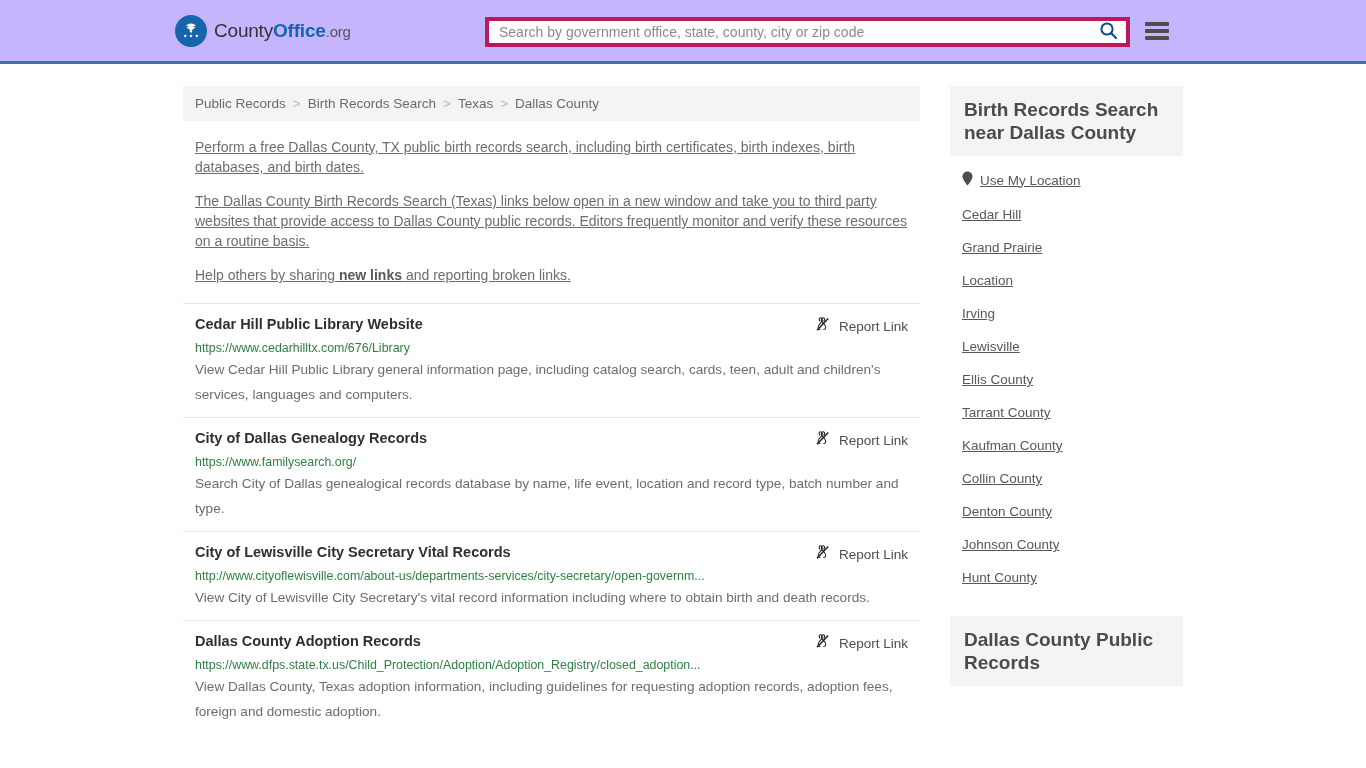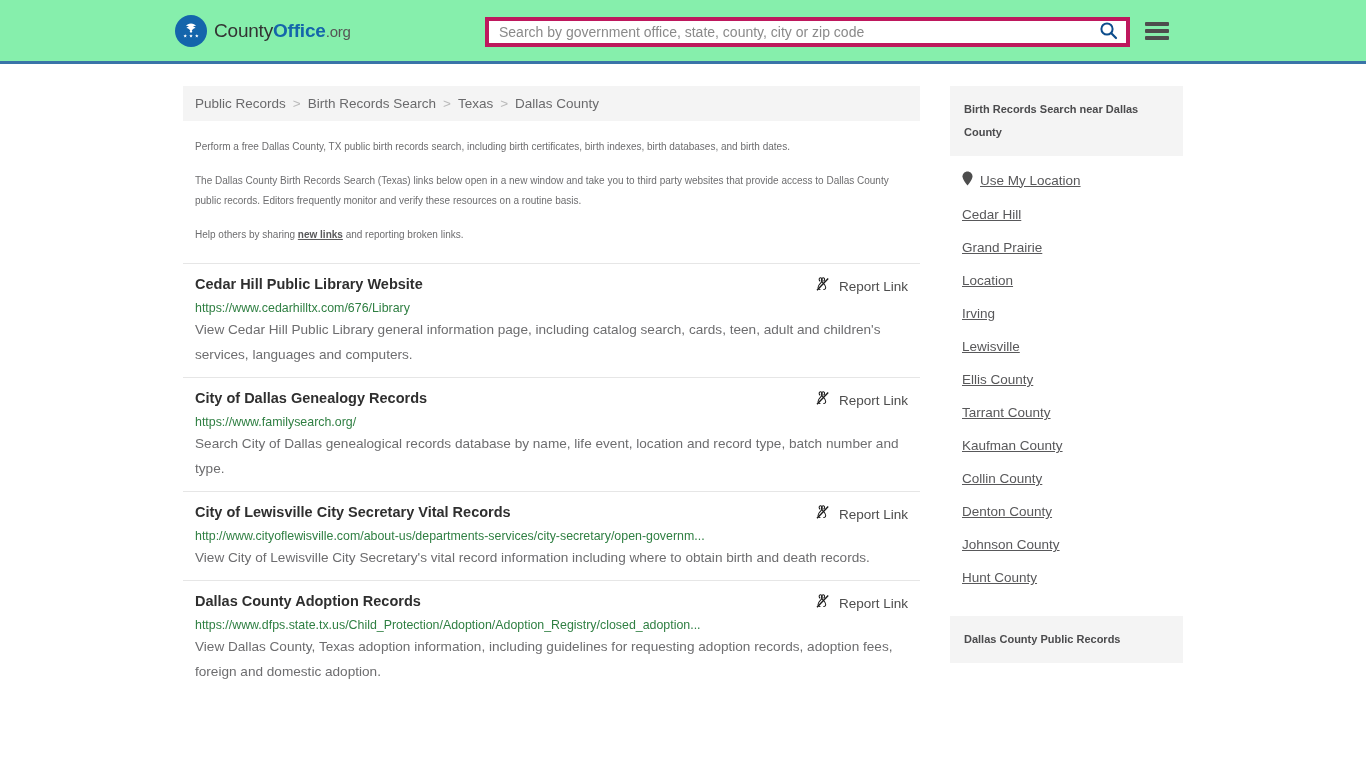--- a/index.html
+++ b/index.html
@@ -8,21 +8,21 @@
     width: 1366px; height: 768px;
     overflow: hidden;
     background: #ffffff;
     font-family: "Liberation Sans", sans-serif;
     color: #58585a;
   }
 
   
   .site-header {
     height: 64px;
-    background: #86efac;
+    background: #c4b5fd;
     border-bottom: 3px solid #3a74a8;
     display: flex;
     align-items: center;
     position: relative;
   }
   .header-inner {
     width: 1000px;
     margin: 0 auto;
     display: flex;
     align-items: center;
@@ -140,24 +140,25 @@
   .breadcrumb .sep {
     color: #b9b9b9;
     margin: 0 7px;
   }
 
   
   .intro {
     padding: 0 12px;
   }
   .intro p {
-    font-size: 10px;
+    font-size: 14px;
     line-height: 20px;
     color: #6d6d6f;
     margin: 14px 0 0 0;
+    text-decoration: underline;
   }
   .intro p:first-child { margin-top: 16px; }
   .intro a.newlinks {
     color: #58585a;
     text-decoration: underline;
     font-weight: 600;
   }
 
   
   .results { margin-top: 18px; }
@@ -201,21 +202,21 @@
     font-size: 13.6px;
     line-height: 25px;
     color: #6d6d6f;
     margin-top: 1px;
   }
 
   
   .side-box-head {
     background: #f4f4f4;
     padding: 12px 14px;
-    font-size: 11px;
+    font-size: 19px;
     font-weight: bold;
     color: #4b4b4d;
     line-height: 23px;
   }
   .side-links { padding: 6px 0 0 0; }
   .side-link {
     display: flex;
     align-items: center;
     gap: 7px;
     padding: 9px 14px 9px 12px;

